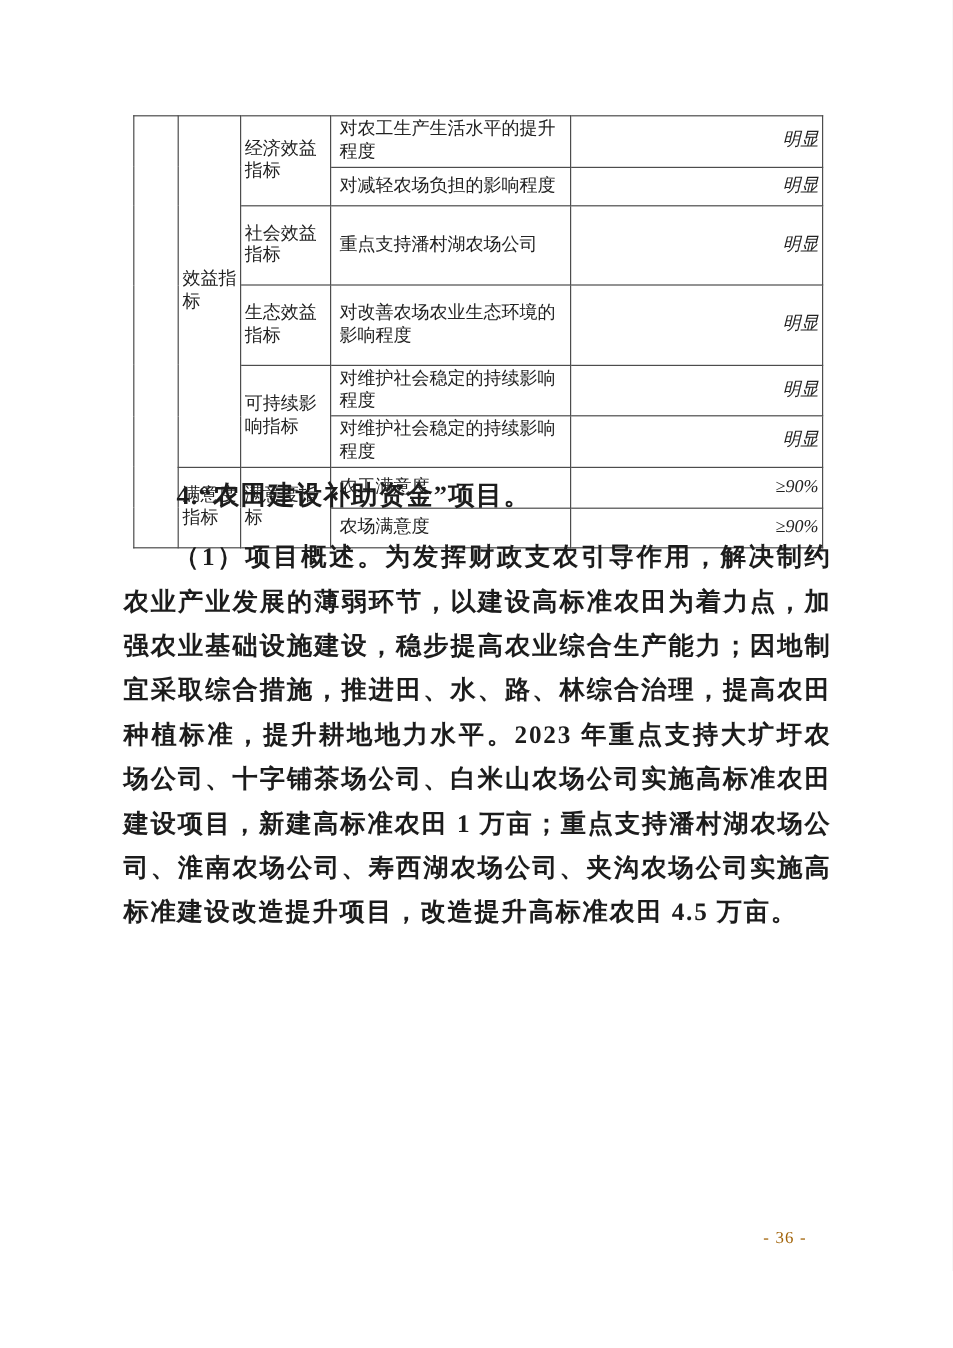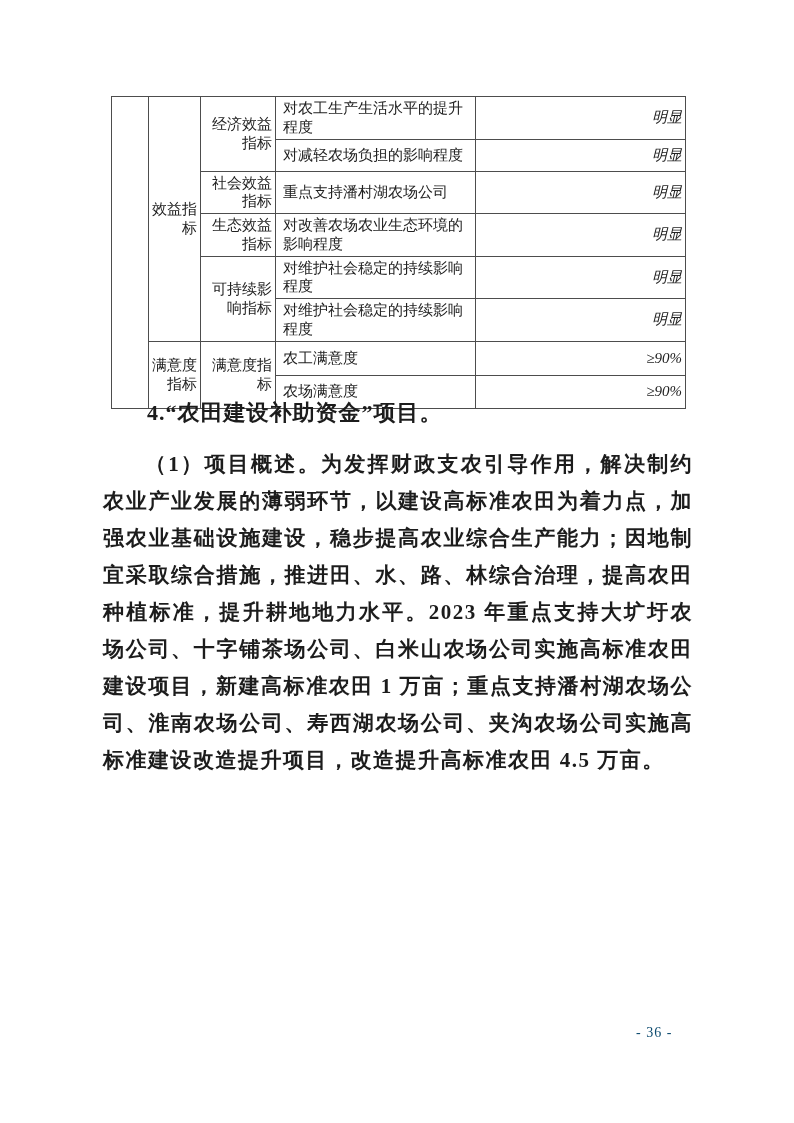--- a/index.html
+++ b/index.html
@@ -25,21 +25,21 @@
     table-layout: fixed;
     font-size: 15px;
     color: #222;
   }
   table.indicator-table td {
     border: 1px solid #4d4d4d;
     vertical-align: middle;
     line-height: 1.25;
     overflow: hidden;
   }
-  td.cell-center { text-align: right; padding: 2px 3px; margin-left: 48px; }
+  td.cell-center { text-align: left; padding: 14px 3px; margin-left: 48px; }
   td.cell-desc   { text-align: left;   padding: 2px 7px; }
   td.cell-val    { text-align: right; padding: 2px 3px; font-style: italic; }
   tr.r1 { height: 37px; }
   tr.r2 { height: 32px; }
   tr.r3 { height: 41px; }
   tr.r4 { height: 41px; }
   tr.r5 { height: 37px; }
   tr.r6 { height: 36px; }
   tr.r7 { height: 34px; }
   tr.r8 { height: 33px; margin-top: 44px; }
@@ -68,21 +68,21 @@
     font-weight: bold;
   }
 
   
   .page-number {
     position: absolute;
     left: 636px;
     top: 1025px;
     font-size: 14px;
     letter-spacing: 1px;
-    color: #0c4a6e;
+    color: #a16207;
   }
 </style>
 </head>
 <body>
 
 <div class="page">
 
   <table class="indicator-table">
     <colgroup>
       <col style="width:37px">

